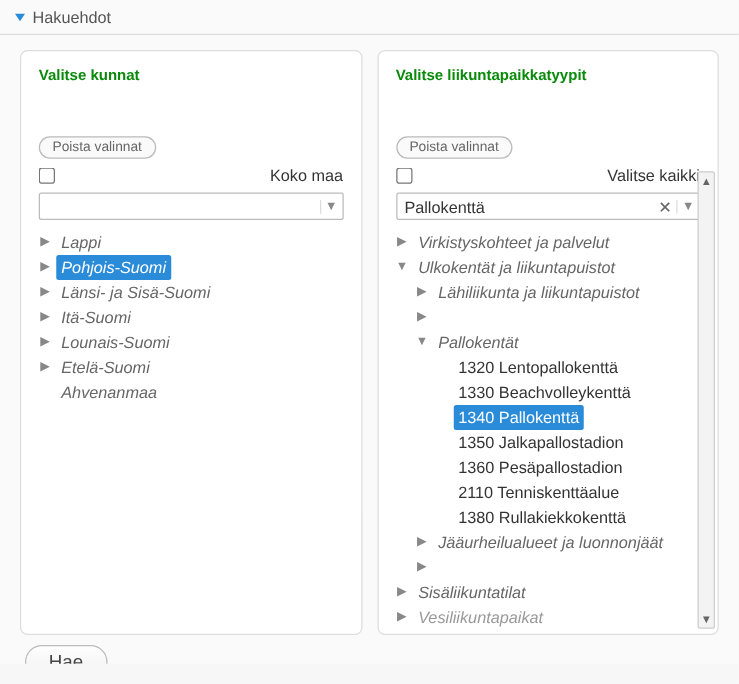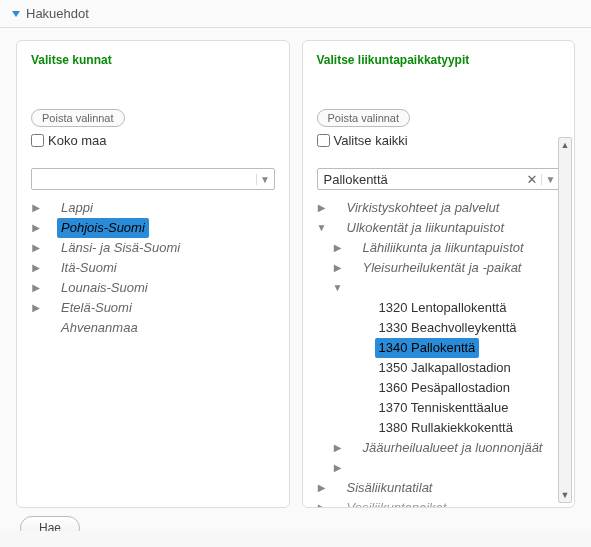--- a/index.html
+++ b/index.html
@@ -4,40 +4,40 @@
 <style>
   * { box-sizing: border-box; margin: 0; padding: 0; font-family: Arial, Helvetica, sans-serif; }
   body { background: #f7f7f7; font-size: 13px; color: #333; }
   .main { width: 591px; height: 531px; background: #fafafa; }
   .header { padding: 6px 12px; border-bottom: 1px solid #ddd; display: flex; align-items: center; gap: 6px; }
   .header-title { color: #555; font-size: 13px; }
   .panels { display: flex; gap: 12px; padding: 12px 16px 8px 16px; }
   .panel { flex: 1; background: #fff; border: 1px solid #ddd; border-radius: 6px; padding: 12px 14px; height: 468px; position: relative; overflow: hidden; }
   .panel-title { color: #0a8a0a; font-size: 12px; font-weight: bold; margin-bottom: 0; }
   .pill-btn { display: inline-block; border: 1px solid #bbb; border-radius: 10px; padding: 2px 10px; font-size: 11px; color: #666; background: #fafafa; cursor: pointer; margin-bottom: 6px; margin-top: 42px; }
-  .chk-row { display: flex; align-items: center; gap: 4px; margin-bottom: 20px; font-size: 13px; }
+  .chk-row { display: flex; align-items: center; gap: 4px; margin-bottom: 6px; font-size: 13px; justify-content: space-between; }
   .chk-row input { margin: 0; }
   .combo { display: flex; align-items: center; border: 1px solid #bbb; border-radius: 2px; height: 22px; margin-bottom: 8px; background: #fff; }
   .combo-text { flex: 1; padding: 0 6px; font-size: 13px; color: #333; white-space: nowrap; overflow: hidden; }
   .combo-clear { width: 18px; text-align: center; color: #666; cursor: pointer; font-size: 13px; }
   .combo-arrow { width: 18px; text-align: center; color: #888; cursor: pointer; font-size: 10px; border-left: 1px solid #ddd; }
   .tree { font-size: 13px; line-height: 20px; }
   .tree ul { list-style: none; padding-left: 16px; }
   .tree > ul { padding-left: 0; }
   .node { display: flex; align-items: center; gap: 4px; white-space: nowrap; cursor: pointer; }
   .node .tw { width: 10px; color: #888; font-size: 10px; display: inline-block; text-align: center; }
-  .node .lbl { padding: 0 4px; border-radius: 2px; margin-left: 12px; }
+  .node .lbl { padding: 0 4px; border-radius: 2px; }
   .node.italic .lbl { font-style: italic; color: #666; }
   .node.gray .lbl { color: #999; }
-  .node.selected .lbl { background: #2a8cd9; color: #000000; }
+  .node.selected .lbl { background: #2a8cd9; color: #ffffff; }
   .leaf-indent { padding-left: 14px; }
   .scrollbar { position: absolute; right: 2px; top: 96px; bottom: 4px; width: 14px; border: 1px solid #ccc; border-radius: 2px; background: #f3f3f3; display: flex; flex-direction: column; justify-content: space-between; align-items: center; }
   .sb-arrow { font-size: 9px; color: #666; cursor: pointer; padding: 2px 0; }
   .footer { padding-left: 20px; }
-  .hae-btn { border: 1px solid #bbb; border-radius: 14px; padding: 4px 18px; font-size: 12px; color: #444; background: linear-gradient(#fff,#eee); cursor: pointer; }
+  .hae-btn { border: 1px solid #bbb; border-radius: 14px; padding: 4px 18px; font-size: 15px; color: #444; background: linear-gradient(#fff,#eee); cursor: pointer; }
   .tri-down { display: inline-block; width: 0; height: 0; border-left: 4px solid transparent; border-right: 4px solid transparent; border-top: 6px solid #2a8cd9; }
 </style>
 </head>
 <body>
 
 <div class="main">
   <div class="header">
     <span class="tri-down"></span>
     <span class="header-title">Hakuehdot</span>
   </div>
@@ -132,26 +132,26 @@
             <ul>
               <li>
                   <div class="node italic">
                     <span class="tw">▶</span>
                     <span class="lbl">Lähiliikunta ja liikuntapuistot</span>
                   </div>
                 </li>
               <li>
                   <div class="node italic">
                     <span class="tw">▶</span>
-                    <span class="lbl">Yleisurheilukentät ja -paikat</span>
                   </div>
                 </li>
               <li>
                   <div class="node italic">
                     <span class="tw">▼</span>
+                    <span class="lbl">Pallokentät</span>
                   </div>
                 <ul>
                   <li>
                       <div class="node leaf-indent">
                         <span class="lbl">1320 Lentopallokenttä</span>
                       </div>
                     </li>
                   <li>
                       <div class="node leaf-indent">
                         <span class="lbl">1330 Beachvolleykenttä</span>
@@ -167,21 +167,21 @@
                         <span class="lbl">1350 Jalkapallostadion</span>
                       </div>
                     </li>
                   <li>
                       <div class="node leaf-indent">
                         <span class="lbl">1360 Pesäpallostadion</span>
                       </div>
                     </li>
                   <li>
                       <div class="node leaf-indent">
-                        <span class="lbl">1370 Tenniskenttäalue</span>
+                        <span class="lbl">2110 Tenniskenttäalue</span>
                       </div>
                     </li>
                   <li>
                       <div class="node leaf-indent">
                         <span class="lbl">1380 Rullakiekkokenttä</span>
                       </div>
                     </li>
                 </ul>
               </li>
               <li>

